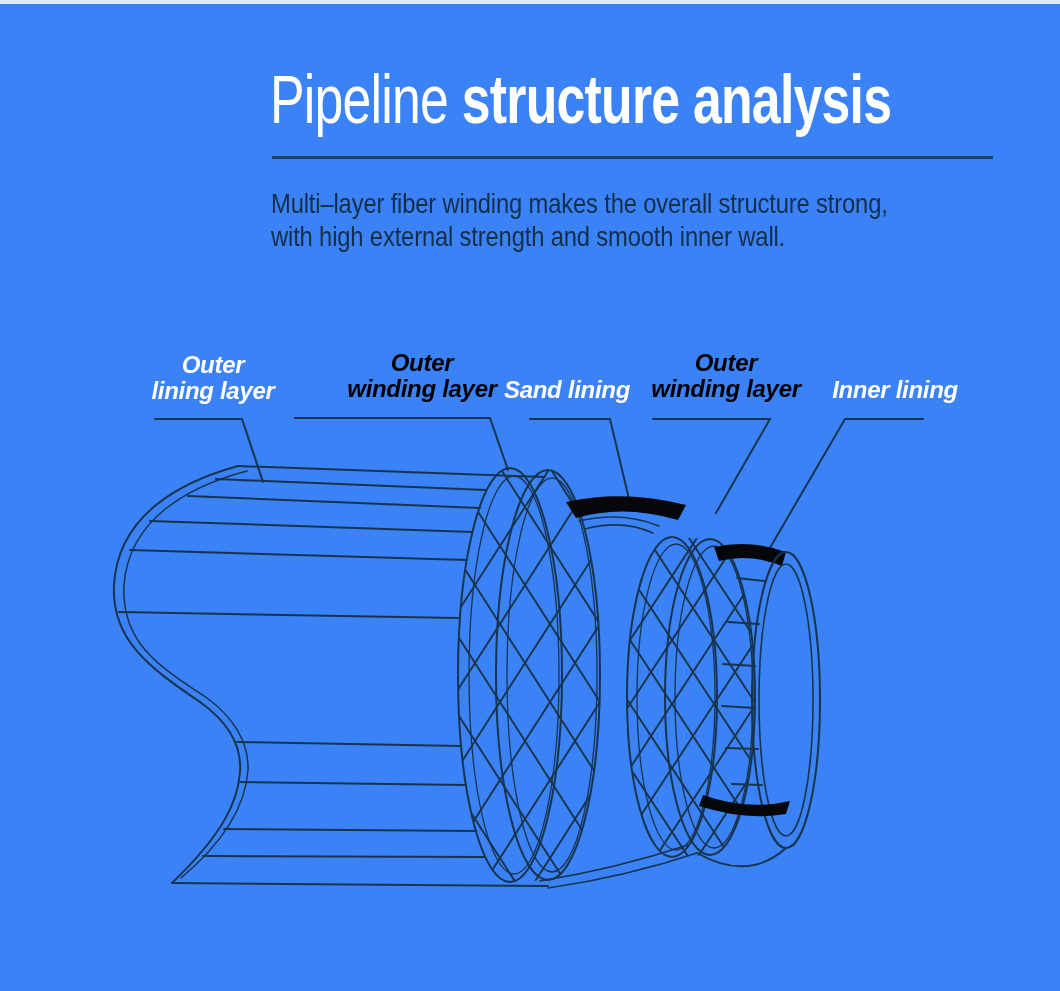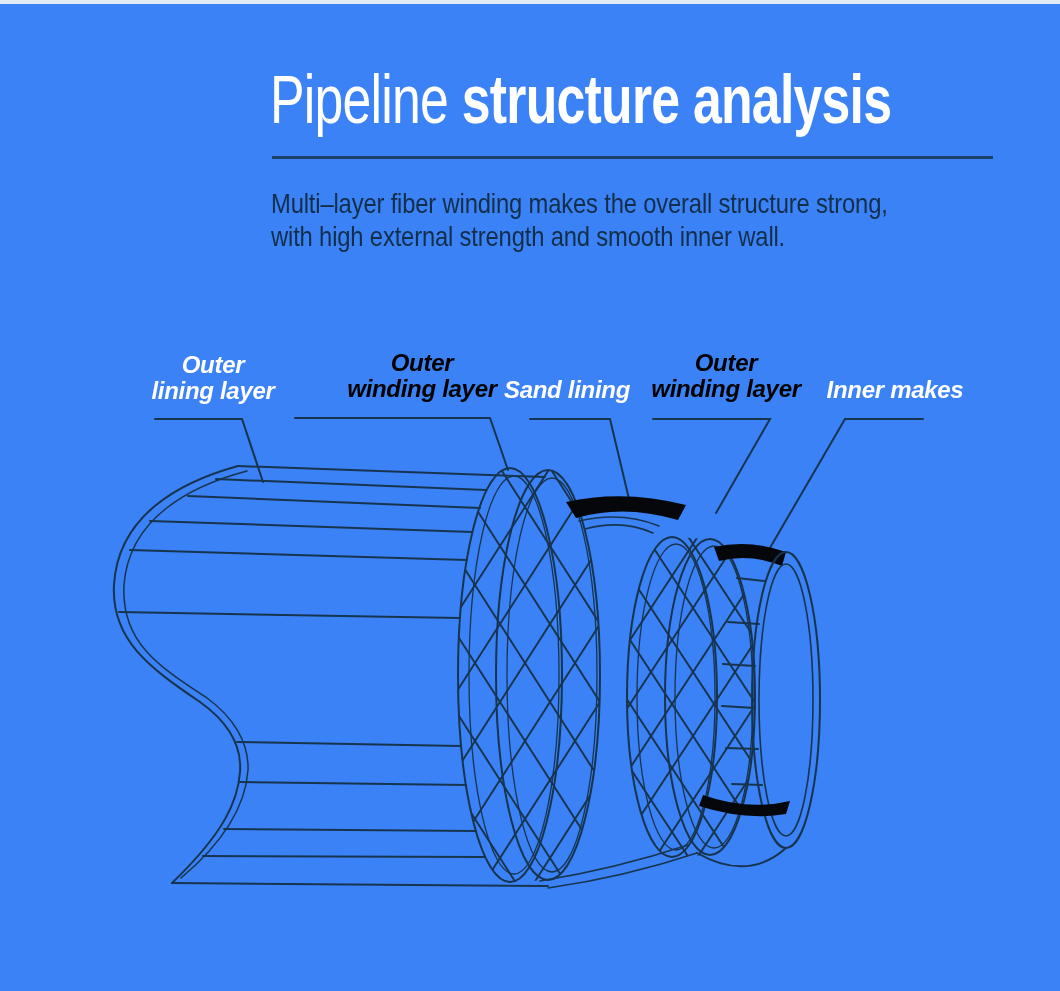--- a/index.html
+++ b/index.html
@@ -135,16 +135,16 @@
       <div>winding layer</div>
     </div>
     <div class="dlabel white" style="left:567px;top:47px">
       <div>Sand lining</div>
     </div>
     <div class="dlabel black" style="left:726px;top:20px">
       <div>Outer</div>
       <div>winding layer</div>
     </div>
     <div class="dlabel white" style="left:895px;top:47px">
-      <div>Inner makes</div>
+      <div>Inner lining</div>
     </div>
   </div>
 </div>
 
 </body></html>

